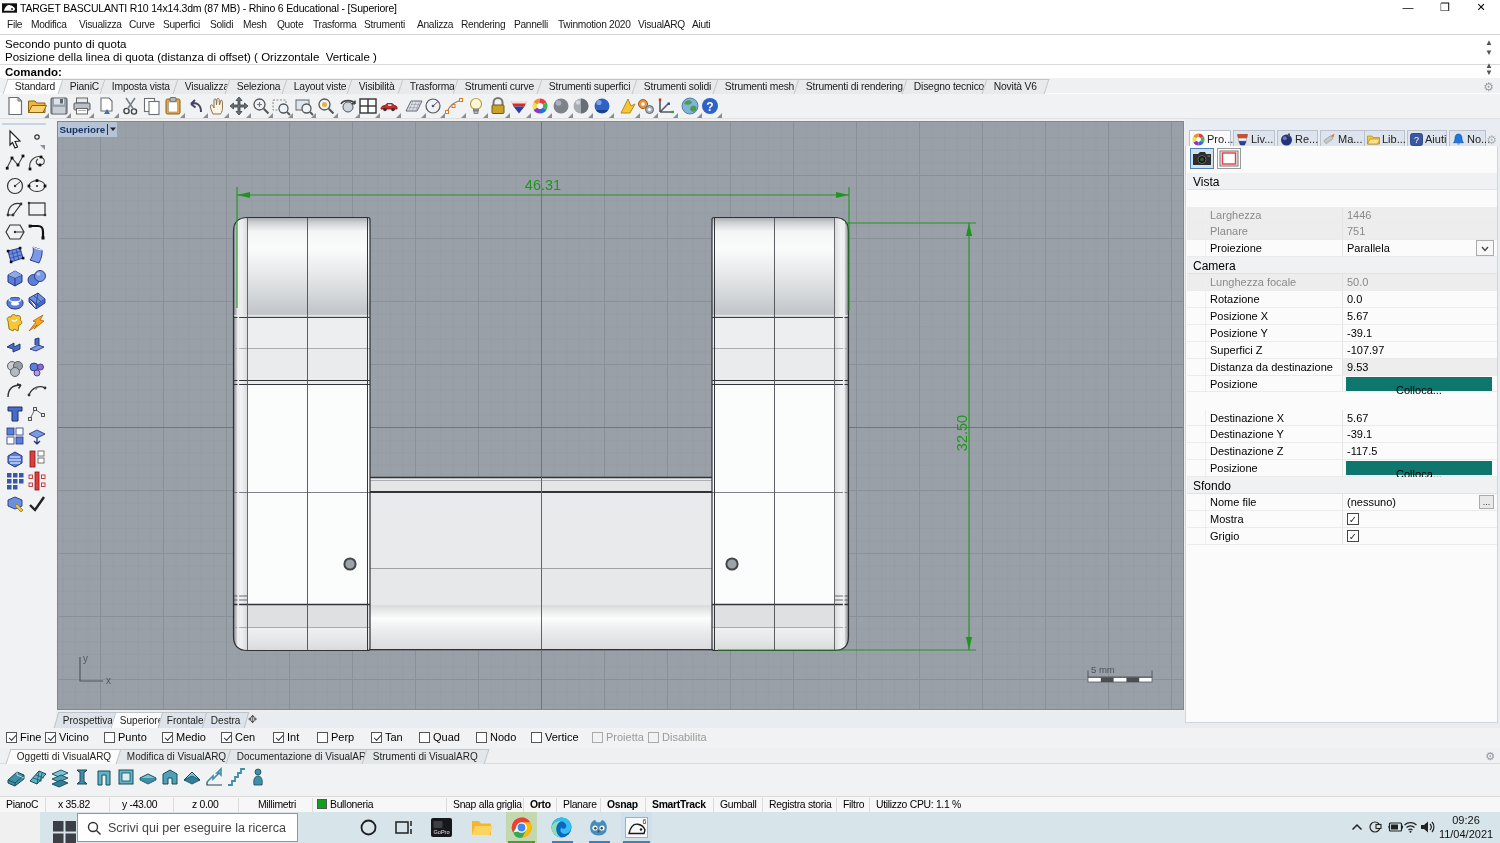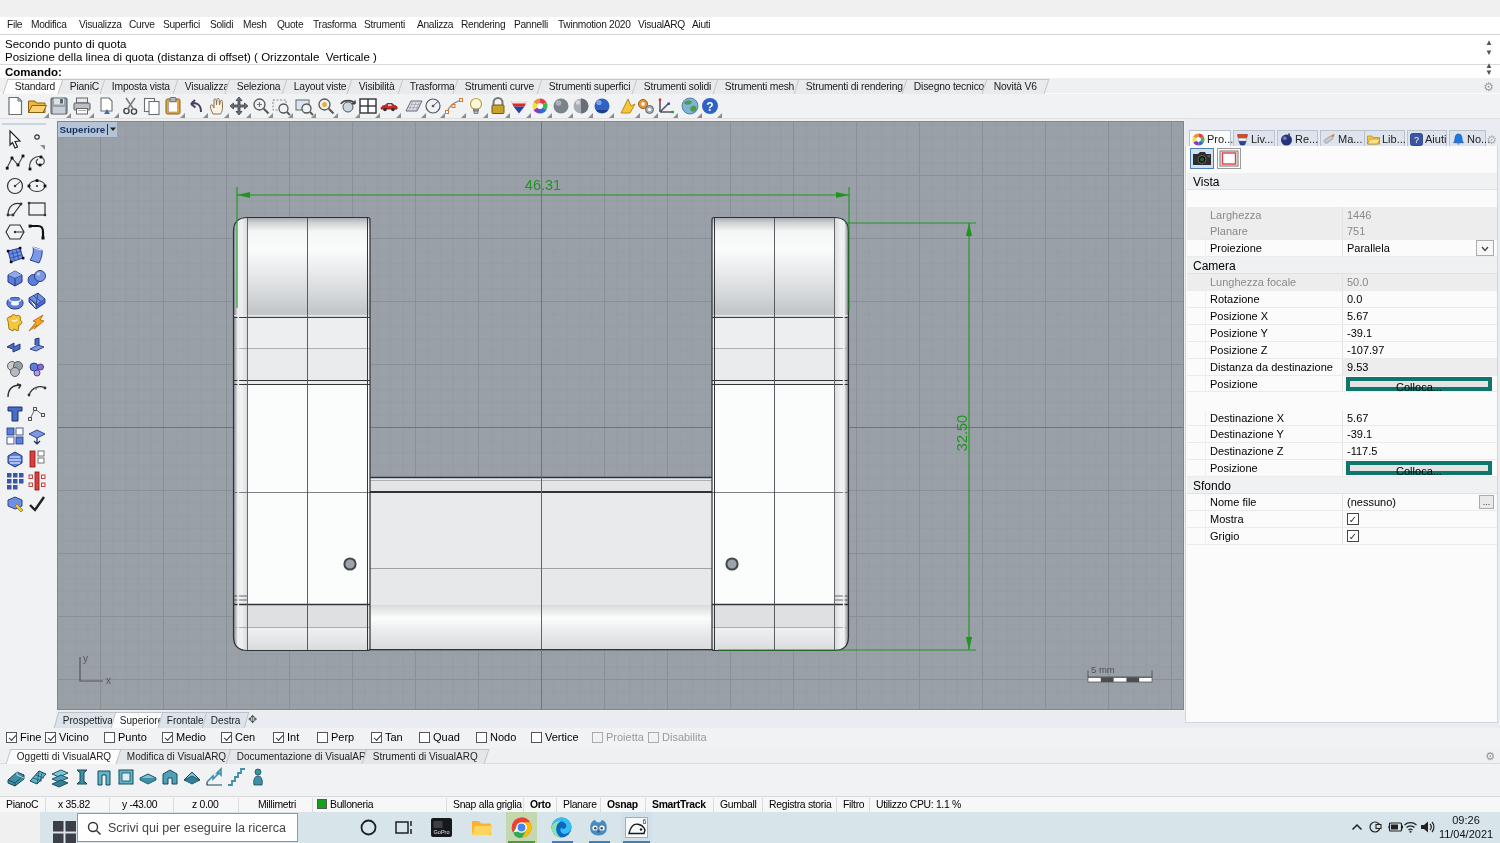--- a/index.html
+++ b/index.html
@@ -55,21 +55,21 @@
 .prow { position:absolute; left:1px; width:310px; height:16.9px; font-size:11px; color:#000; }
 .prow .lbl { position:absolute; left:23px; top:2px; }
 .prow .val { position:absolute; left:160px; top:2px; }
 .phead { position:absolute; left:1px; width:310px; height:16.5px; background:#f0f1f2; font-size:12px; color:#000; border-bottom:1px solid #e2e2e2; }
 .phead span { position:absolute; left:6px; top:1px; }
 .pgrey  { background:#ededee; }
 .pgrey .lbl, .pgrey .val { color:#8a8a8a; }
 .rowline { border-bottom:1px solid #ebebeb; }
 .vline { position:absolute; left:155px; top:0; width:1px; height:100%; background:#e4e4e4; }
 .lline { position:absolute; left:18px; top:0; width:1px; height:100%; background:#efefef; }
-.pbtn { position:absolute; left:159px; top:1px; width:146px; height:14px; background:#e3e3e3; border:4px solid #0f766e; font-size:11px; text-align:center; line-height:13px; }
+.pbtn { position:absolute; left:159px; top:1px; width:146px; height:14px; background:#e3e3e3; border:7px solid #0f766e; font-size:11px; text-align:center; line-height:13px; }
 .pcheck { position:absolute; left:160px; top:2px; width:12px; height:12px; background:#fff; border:1px solid #454545; font-size:10px; line-height:11px; text-align:center; color:#2b2b2b; }
 
 
 #vtabs { left:56px; top:711px; width:1129px; height:17px; background:#e9edf2; font-size:11px; }
 .vtab { position:absolute; top:1px; height:16px; background:#dde3ea; border:1px solid #bcc3cb; border-bottom:none; padding:0 6px; line-height:15px; transform:skewX(-16deg); color:#222; font-size:10px; }
 .vtab i { display:inline-block; transform:skewX(16deg); font-style:normal; }
 .vtab.active { background:#fbfbfc; }
 
 
 #osnap { left:0; top:728px; width:1500px; height:20px; background:#f1f2f3; font-size:11px; color:#000; }
@@ -98,20 +98,31 @@
 #taskbar { left:0; top:812px; width:1500px; height:46px; background:#d7e5eb; font-size:11px;margin-left:40px; }
 #searchbox { position:absolute; left:37px; top:1px; width:221px; height:29px; background:#fff; border:1px solid #8a9aa5; }
 #searchbox span { position:absolute; left:30px; top:7px; color:#444; font-size:12.5px; }
 .tbicon { position:absolute; top:4px; width:23px; height:23px; }
 #tray { position:absolute; right:0; top:0; height:31px; color:#111; }
 </style>
 </head>
 <body>
 <div id="page">
 
+  <div id="titlebar" class="abs">
+    <svg style="position:absolute;left:2px;top:1px" width="15" height="14" viewBox="0 0 24 15">
+      <rect x="0" y="0" width="24" height="15" fill="#111"></rect>
+      <path d="M3 12 C5 5 9 2 13 3 C17 4 20 6 21 9 L19 12 Z" fill="#fff"></path>
+      <circle cx="16" cy="9" r="1.5" fill="#111"></circle>
+    </svg>
+    <span class="title">TARGET BASCULANTI R10 14x14.3dm (87 MB) - Rhino 6 Educational - [Superiore]</span>
+    <div class="winbtn" style="right:85px">―</div>
+    <div class="winbtn" style="right:48px">❐</div>
+    <div class="winbtn" style="right:12px">✕</div>
+  </div>
 
   <div id="menubar" class="abs">
     <span style="left:7px">File</span>
     <span style="left:31px">Modifica</span>
     <span style="left:79px">Visualizza</span>
     <span style="left:129px">Curve</span>
     <span style="left:163px">Superfici</span>
     <span style="left:210px">Solidi</span>
     <span style="left:243px">Mesh</span>
     <span style="left:277px">Quote</span>
@@ -787,21 +798,21 @@
           <span class="vline"></span>
           <span class="lline"></span>
         </div>
       <div class="prow rowline" style="top:178.9px">
           <span class="lbl">Posizione Y</span>
           <span class="val">-39.1</span>
           <span class="vline"></span>
           <span class="lline"></span>
         </div>
       <div class="prow rowline" style="top:195.8px">
-          <span class="lbl">Posizione Z</span>
+          <span class="lbl">Superfici Z</span>
           <span class="val">-107.97</span>
           <span class="vline"></span>
           <span class="lline"></span>
         </div>
       <div class="prow rowline" style="top:212.7px">
           <span style="position:absolute;left:156px;top:0;width:154px;height:16.9px;background:#ededee"></span>
           <span class="lbl">Distanza da destinazione</span>
           <span class="val">9.53</span>
           <span class="vline"></span>
           <span class="lline"></span>

